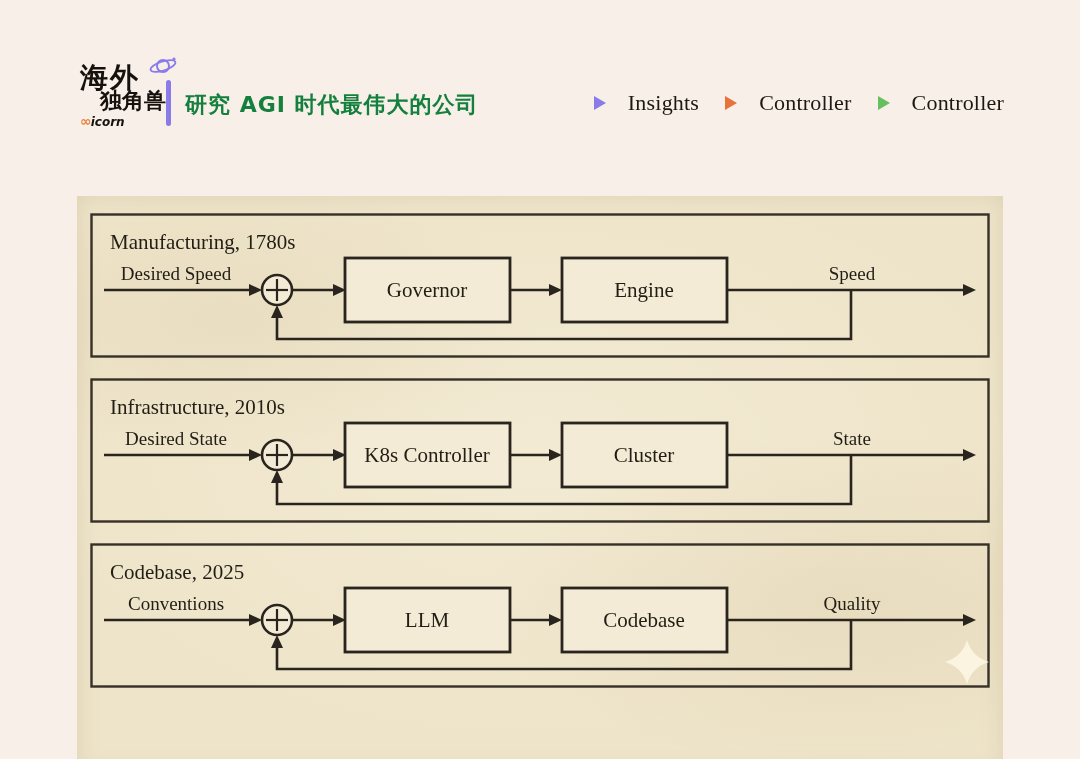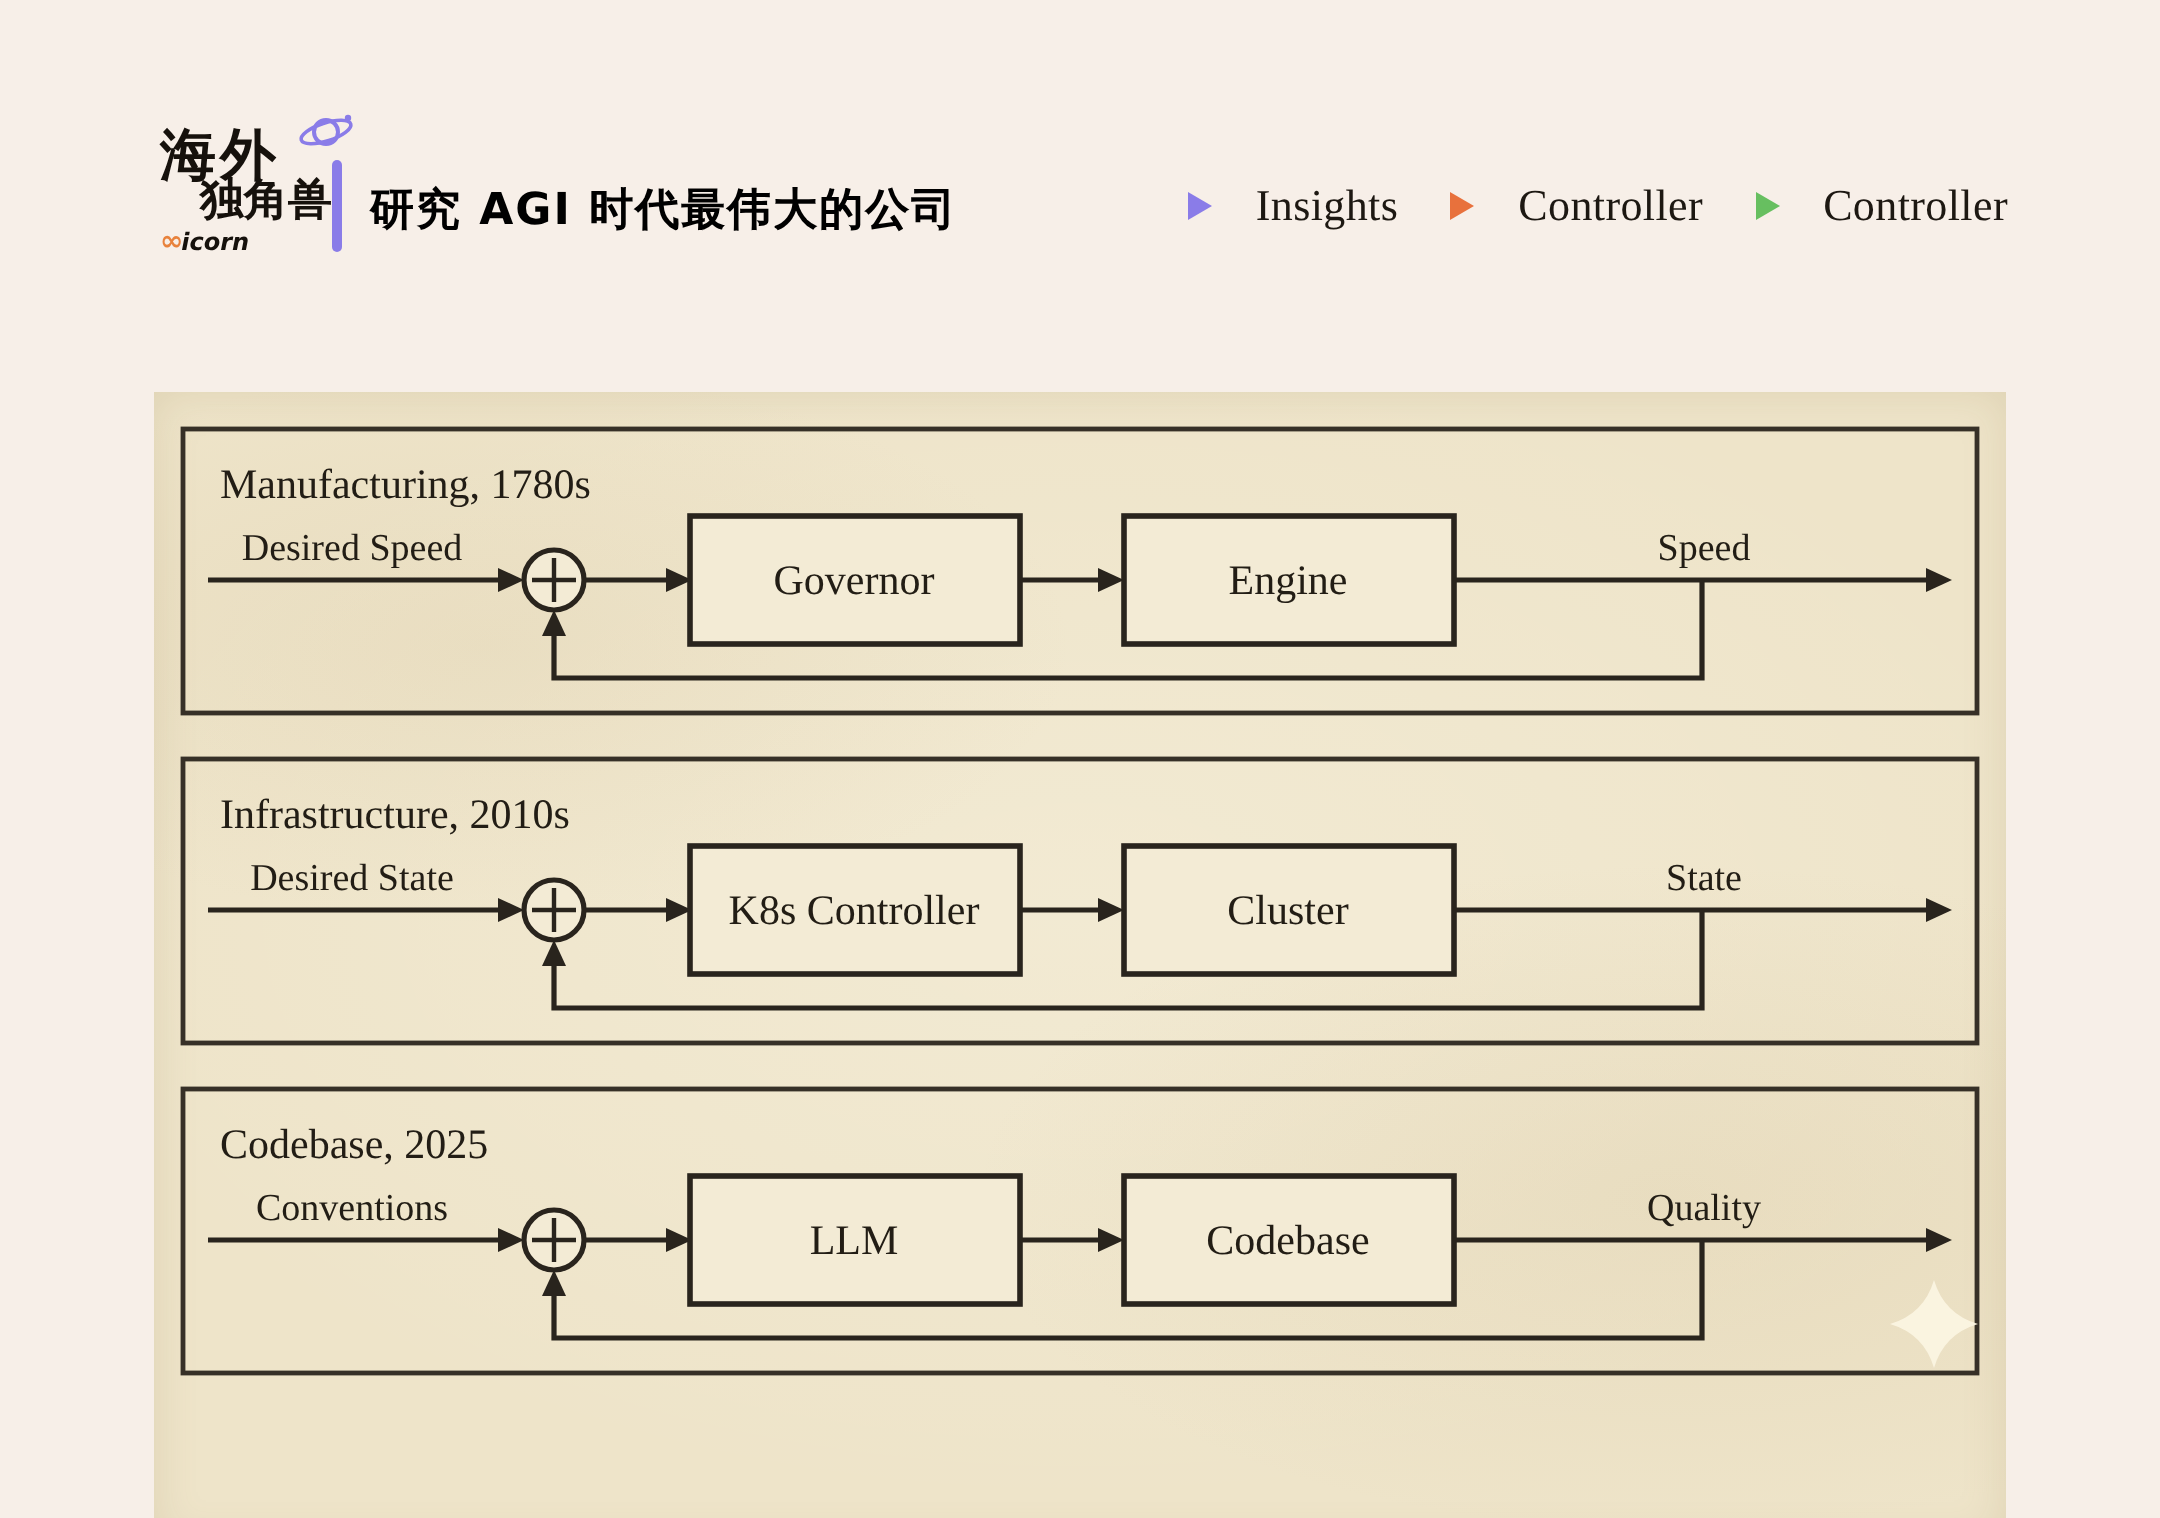--- a/index.html
+++ b/index.html
@@ -31,21 +31,21 @@
     font-style:italic; font-weight:bold; font-size:12px; color:#16110c; margin-top:1px;
   }
   .logo-en .inf { color:#e8823c; font-style:normal; font-size:14px; letter-spacing:-1px; }
   .header-divider {
     position:absolute; left:166px; top:80px; width:5px; height:46px;
     background:#8a7ce8; border-radius:3px;
   }
   .tagline {
     position:absolute; left:185px; top:90px;
     font-family:"DejaVu Sans", sans-serif;
-    font-size:22px; font-weight:600; color:#000000; letter-spacing:1px;
+    font-size:22px; font-weight:600; color:#15803d; letter-spacing:1px;
     white-space:nowrap;
   }
   .main-nav {
     position:absolute; right:76px; top:90px;
     display:flex; align-items:center; gap:26px;
   }
   .nav-item { display:flex; align-items:center; gap:22px; cursor:pointer; }
   .nav-tri {
     width:0; height:0; display:inline-block;
     border-top:7px solid transparent; border-bottom:7px solid transparent;

